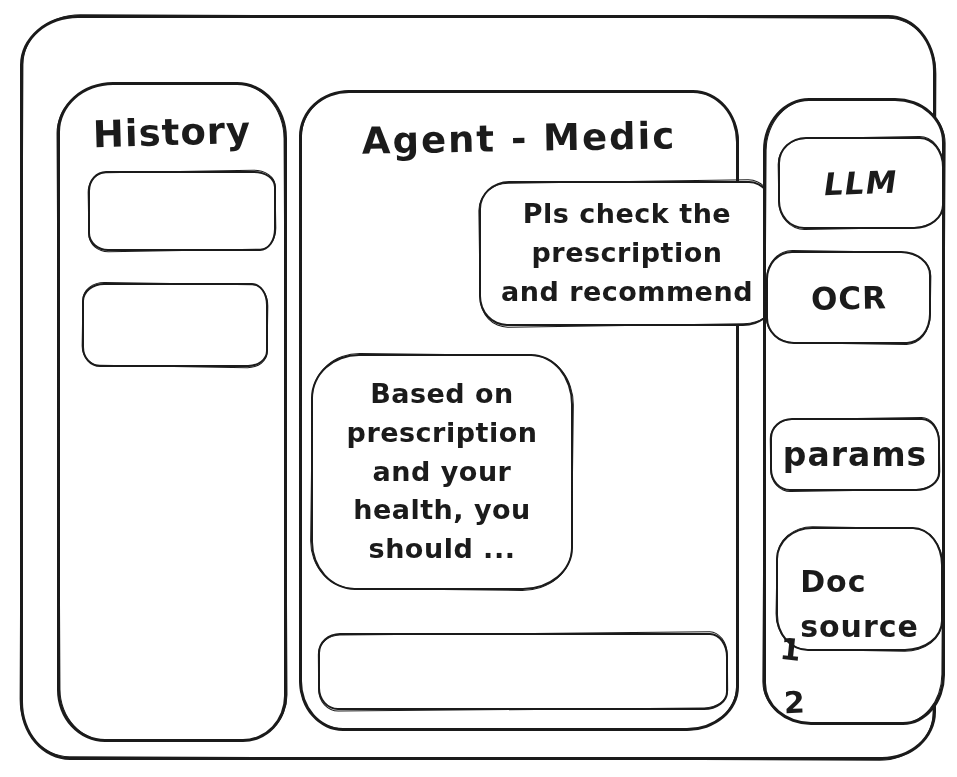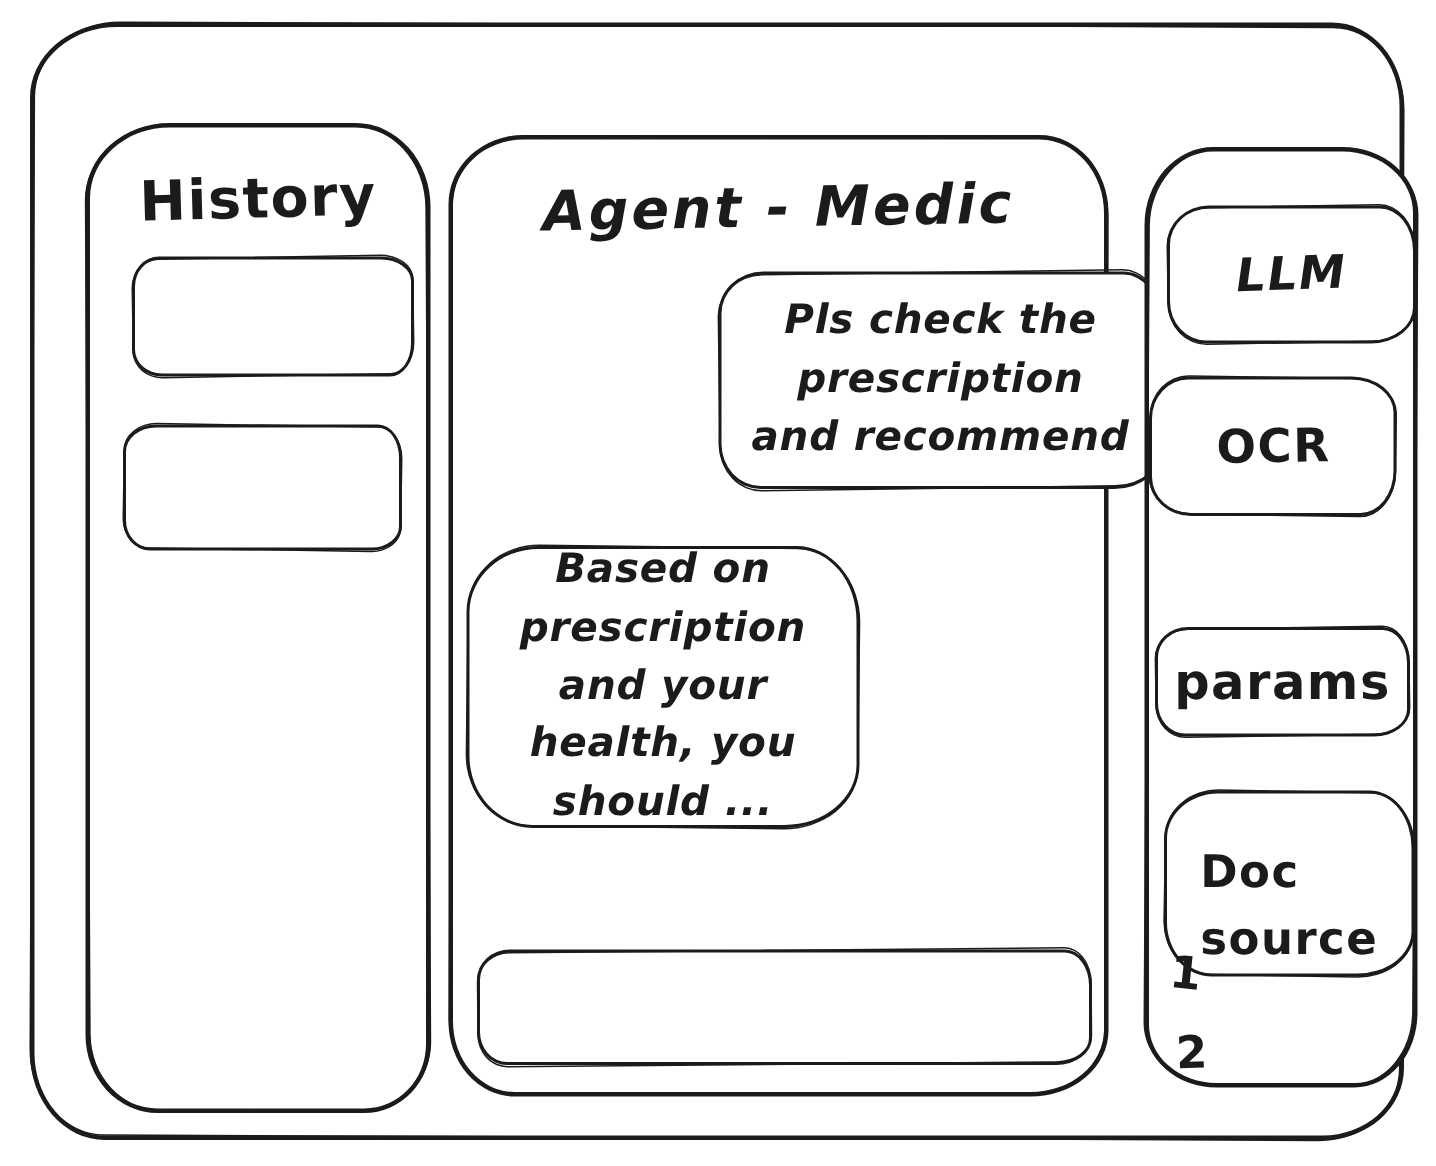--- a/index.html
+++ b/index.html
@@ -39,30 +39,30 @@
   .history-title { position: absolute; left: 0; top: 26px; width: 100%;
                    text-align: center; font-size: 37px; font-weight: bold;
                    letter-spacing: 1px; transform: rotate(-1.6deg); }
   .hist-item-1 { left: 28px; top: 86px;  width: 188px; height: 80px;
                  border-radius: 18px 22px 16px 20px / 20px 16px 22px 18px; --wob: -1deg; border-width: 2.6px; }
   .hist-item-2 { left: 22px; top: 198px; width: 186px; height: 84px;
                  border-radius: 22px 16px 20px 18px / 18px 22px 16px 20px; --wob: .9deg; border-width: 2.6px; }
 
   
   .panel-center { left: 276px; top: 72px; width: 440px; height: 641px;
-                  border-radius: 50px 46px 52px 44px / 46px 52px 44px 50px; font-style: italic; --wob: .2deg; }
+                  border-radius: 50px 46px 52px 44px / 46px 52px 44px 50px; --wob: .2deg; }
   .chat-title { position: absolute; left: 0; top: 24px; width: 100%;
                 text-align: center; font-size: 37px; font-weight: bold;
                 letter-spacing: 2px; transform: rotate(-1deg); }
   .bubble { display: flex; align-items: center; justify-content: center;
             text-align: center; font-size: 27px; font-weight: bold;
             line-height: 1.44; white-space: pre-line; letter-spacing: .5px; }
   .bubble-user { left: 177px; top: 88px; width: 296px; height: 145px;
                  border-radius: 30px 26px 32px 28px / 28px 32px 26px 30px; --wob: -.8deg; border-width: 2.8px; }
-  .bubble-assistant { left: 9px; top: 271px; width: 262px; height: 188px;
+  .bubble-assistant { left: 9px; top: 261px; width: 262px; height: 236px;
                       border-radius: 48px 42px 50px 44px / 44px 50px 42px 48px; --wob: .7deg; border-width: 2.8px; align-items: center; }
   .chat-input { left: 16px; top: 540px; width: 410px; height: 77px;
                 border-radius: 22px 18px 24px 20px / 20px 24px 18px 22px; --wob: -.5deg; border-width: 2.8px; }
 
   
   .panel-right { left: 740px; top: 80px; width: 182px; height: 627px;
                  border-radius: 46px 50px 42px 48px / 52px 44px 50px 42px; --wob: .35deg; }
   .tool-btn { display: flex; align-items: center; justify-content: center;
               font-size: 31px; font-weight: bold; letter-spacing: 1px;
               border-width: 2.8px; }

